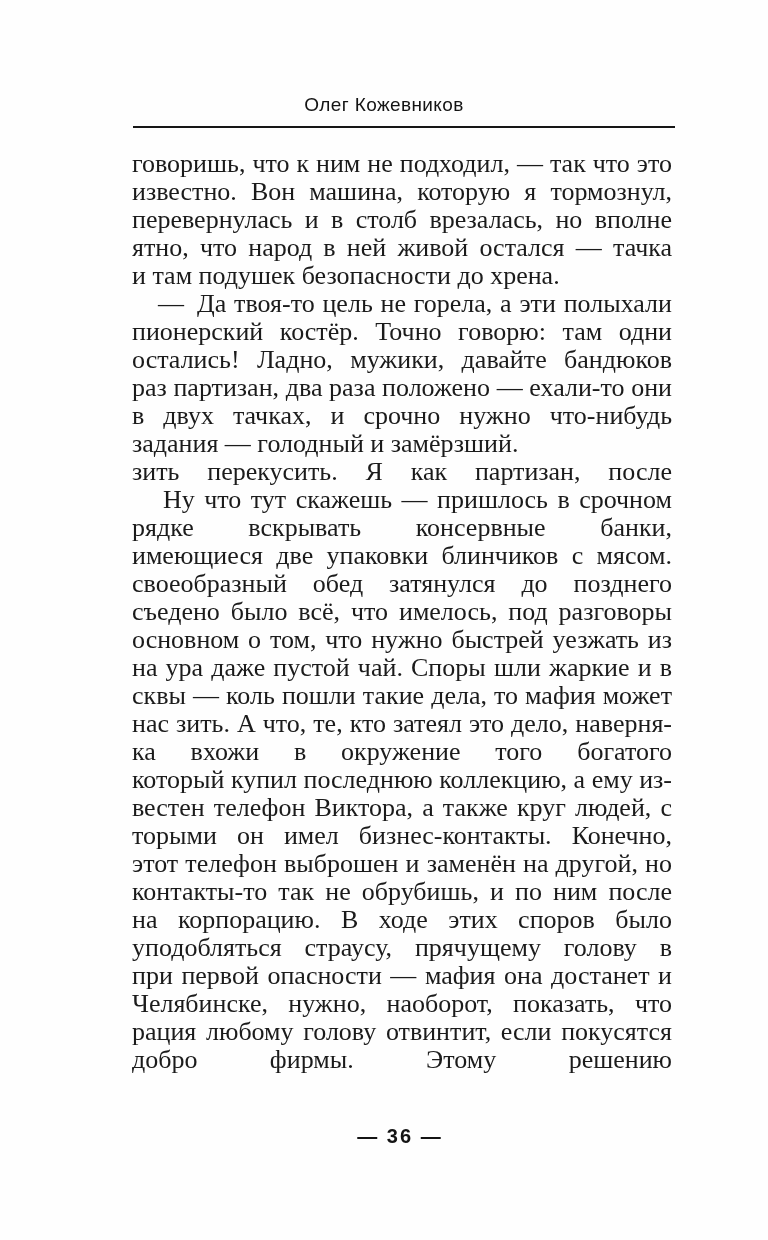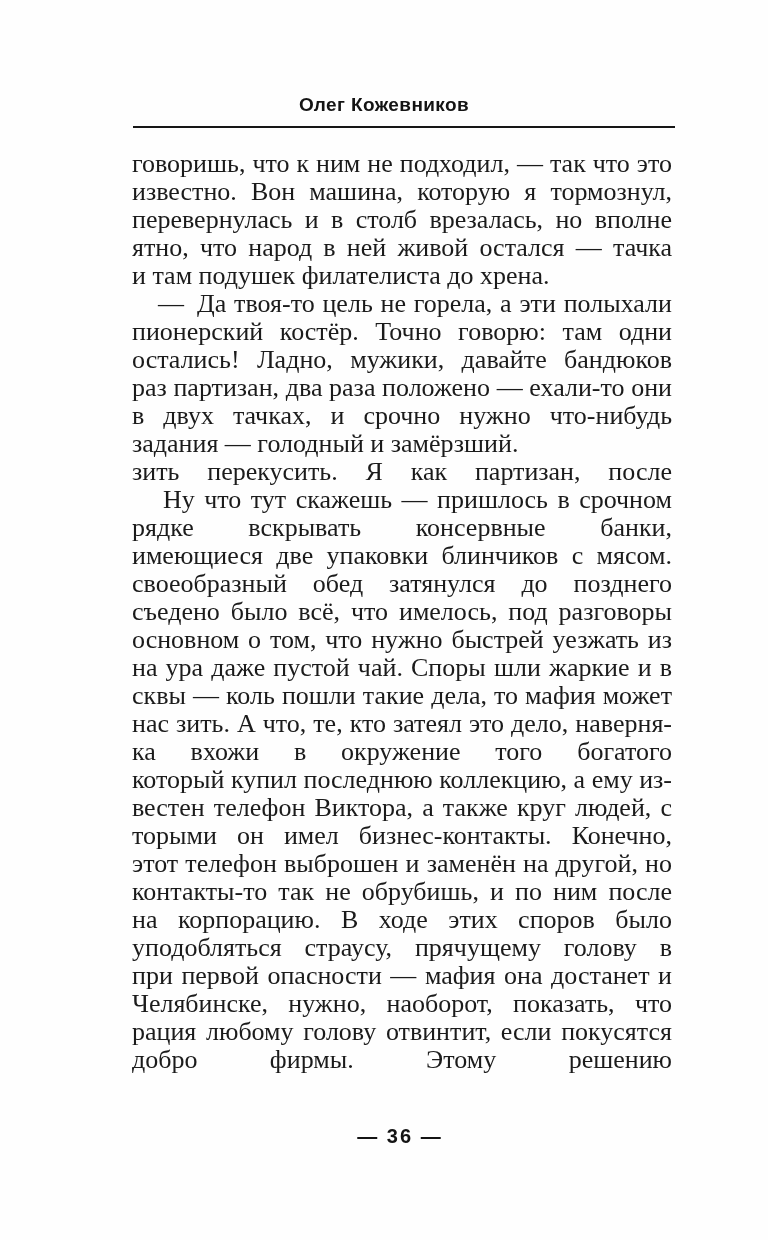--- a/index.html
+++ b/index.html
@@ -12,21 +12,21 @@
     font-family: "Liberation Serif", "DejaVu Serif", serif;
     color: #1b1b1b;
   }
   .header-author {
     position: absolute;
     top: 94px;
     left: 0;
     width: 100%;
     text-align: center;
     font-family: "Liberation Sans", "DejaVu Sans", sans-serif;
-    font-weight: bold;
+    font-weight: normal;
     font-size: 19px;
     letter-spacing: 0.4px;
     color: #141414;
   }
   .header-rule {
     position: absolute;
     top: 126px;
     left: 133px;
     width: 542px;
     height: 2px;
@@ -68,21 +68,21 @@
 
 <div class="page">
   <div class="header-author">Олег Кожевников</div>
   <div class="header-rule"></div>
   <div class="body-text">
       <div class="para">
         <div class="line">говоришь, что к ним не подходил, — так что это не-</div>
         <div class="line">известно. Вон машина, которую я тормознул, тоже</div>
         <div class="line">перевернулась и в столб врезалась, но вполне веро-</div>
         <div class="line">ятно, что народ в ней живой остался — тачка крутая,</div>
-        <div class="line unjust">и там подушек филателиста до хрена.</div>
+        <div class="line unjust">и там подушек безопасности до хрена.</div>
       </div>
       <div class="para">
         <div class="line ind-dialogue">— Да твоя-то цель не горела, а эти полыхали как</div>
         <div class="line">пионерский костёр. Точно говорю: там одни жмуры</div>
         <div class="line">остались! Ладно, мужики, давайте бандюков ещё</div>
         <div class="line">раз партизан, два раза положено — ехали-то они</div>
         <div class="line">в двух тачках, и срочно нужно что-нибудь сообра-</div>
         <div class="line unjust">задания — голодный и замёрзший.</div>
         <div class="line">зить перекусить. Я как партизан, после выполнения</div>
       </div>

